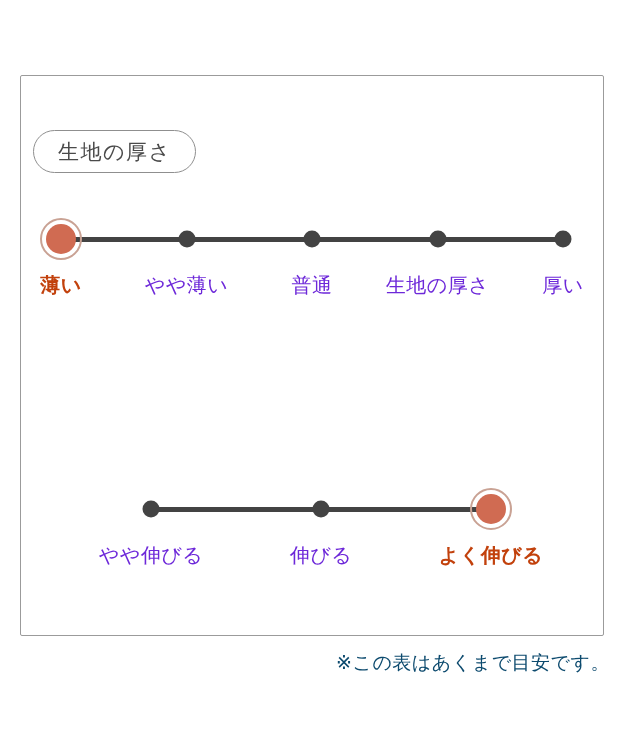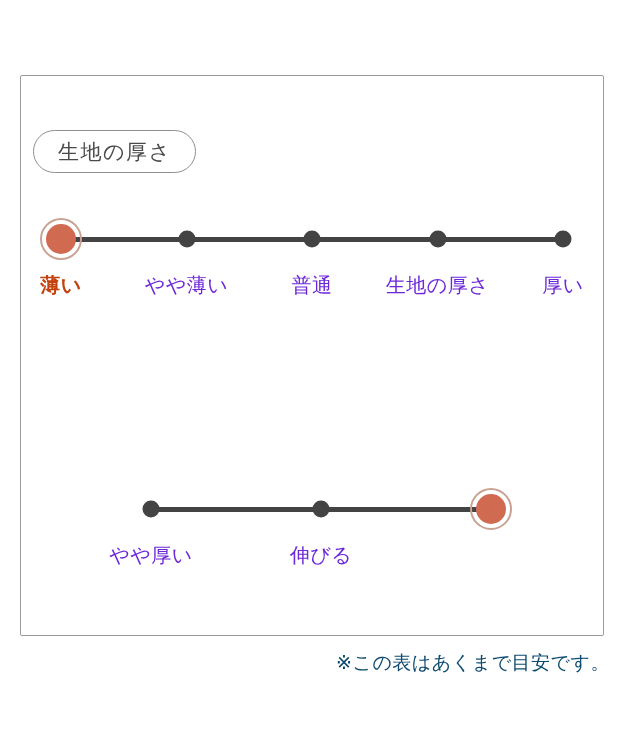--- a/index.html
+++ b/index.html
@@ -146,20 +146,21 @@
 
 
     <div class="scale scale-2">
       <div class="track"></div>
       <div class="dot" style="left:0%"></div>
       <div class="dot" style="left:50%"></div>
       <div class="dot selected" style="left:100%"></div>
     </div>
 
     <div class="labels labels-2">
-      <span class="lbl" style="left:0%">やや厚い</span>
+      <span class="lbl" style="left:0%">やや伸びる</span>
       <span class="lbl" style="left:50%">伸びる</span>
+      <span class="lbl selected" style="left:100%">よく伸びる</span>
     </div>
 
   </div>
 
   <div class="note">※この表はあくまで目安です。</div>
 </div>
 
 </body></html>

